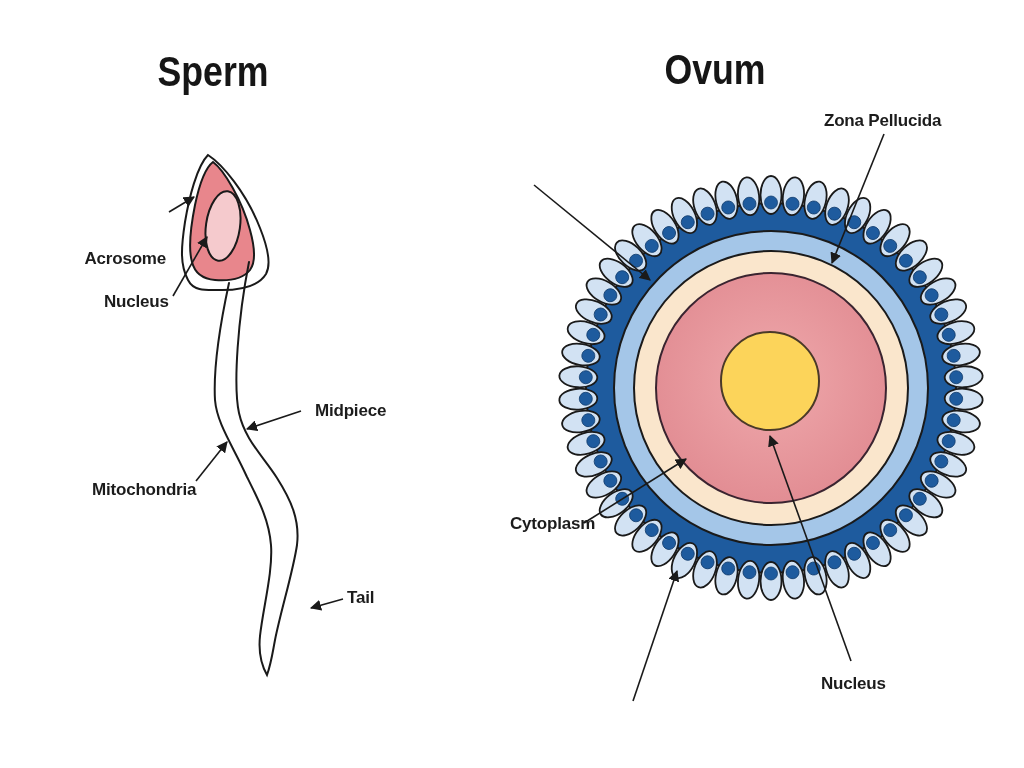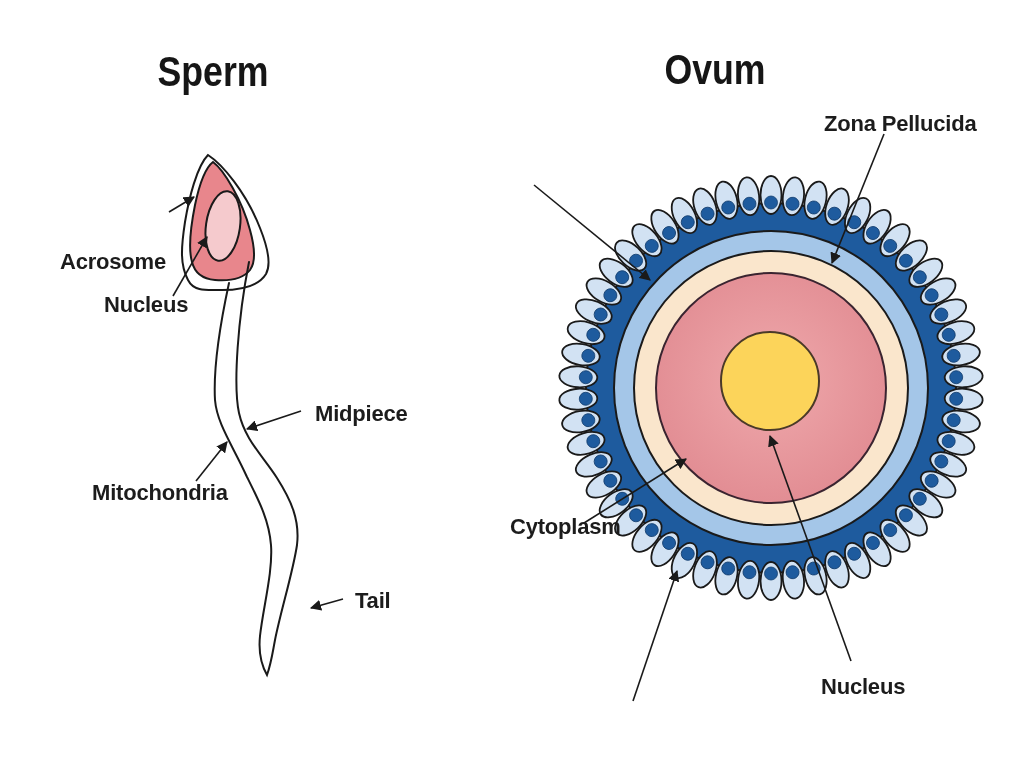--- a/index.html
+++ b/index.html
@@ -25,21 +25,21 @@
   .sperm-oval  {fill:var(--sperm-nucleus-oval,#f5cacd);stroke:var(--outline,#1a1a1a);stroke-width:2;}
   .leader      {stroke:var(--outline,#1a1a1a);stroke-width:1.6;fill:none;}
 
   
   .title{
     position:absolute;font-size:42px;font-weight:700;color:#161616;
     text-align:center;transform:scaleX(.85);transform-origin:center top;
     letter-spacing:0px;white-space:nowrap;
   }
   .lbl{
-    position:absolute;font-size:22px;font-weight:700;color:#1c1c1c;
+    position:absolute;font-size:17px;font-weight:700;color:#1c1c1c;
     line-height:1.26;letter-spacing:-0.2px;white-space:pre-line;
   }
   .lbl.right{text-align:right;margin-top:48px;}
 </style>
 </head>
 <body>
 
 <div id="stage">
 
   <svg id="art" width="1024" height="768" viewBox="0 0 1024 768">
@@ -326,18 +326,18 @@
     </g>
   </svg>
 
   <div class="title" style="left:140px;top:48px;width:146px;">Sperm</div>
   <div class="title" style="left:645px;top:46px;width:140px;">Ovum</div>
 
   <div class="lbl right" style="left:60px;top:200px;width:106px;">Acrosome</div>
   <div class="lbl" style="left:104px;top:291px;">Nucleus</div>
   <div class="lbl" style="left:305px;top:400px;margin-left:10px;">Midpiece</div>
   <div class="lbl" style="left:92px;top:479px;">Mitochondria</div>
-  <div class="lbl" style="left:347px;top:587px;margin-left:8px;">Tail</div>
+  <div class="lbl" style="left:347px;top:587px;">Tail</div>
 
   <div class="lbl" style="left:824px;top:110px;">Zona Pellucida</div>
   <div class="lbl" style="left:510px;top:513px;">Cytoplasm</div>
   <div class="lbl" style="left:821px;top:673px;">Nucleus</div>
 </div>
 
 </body></html>

